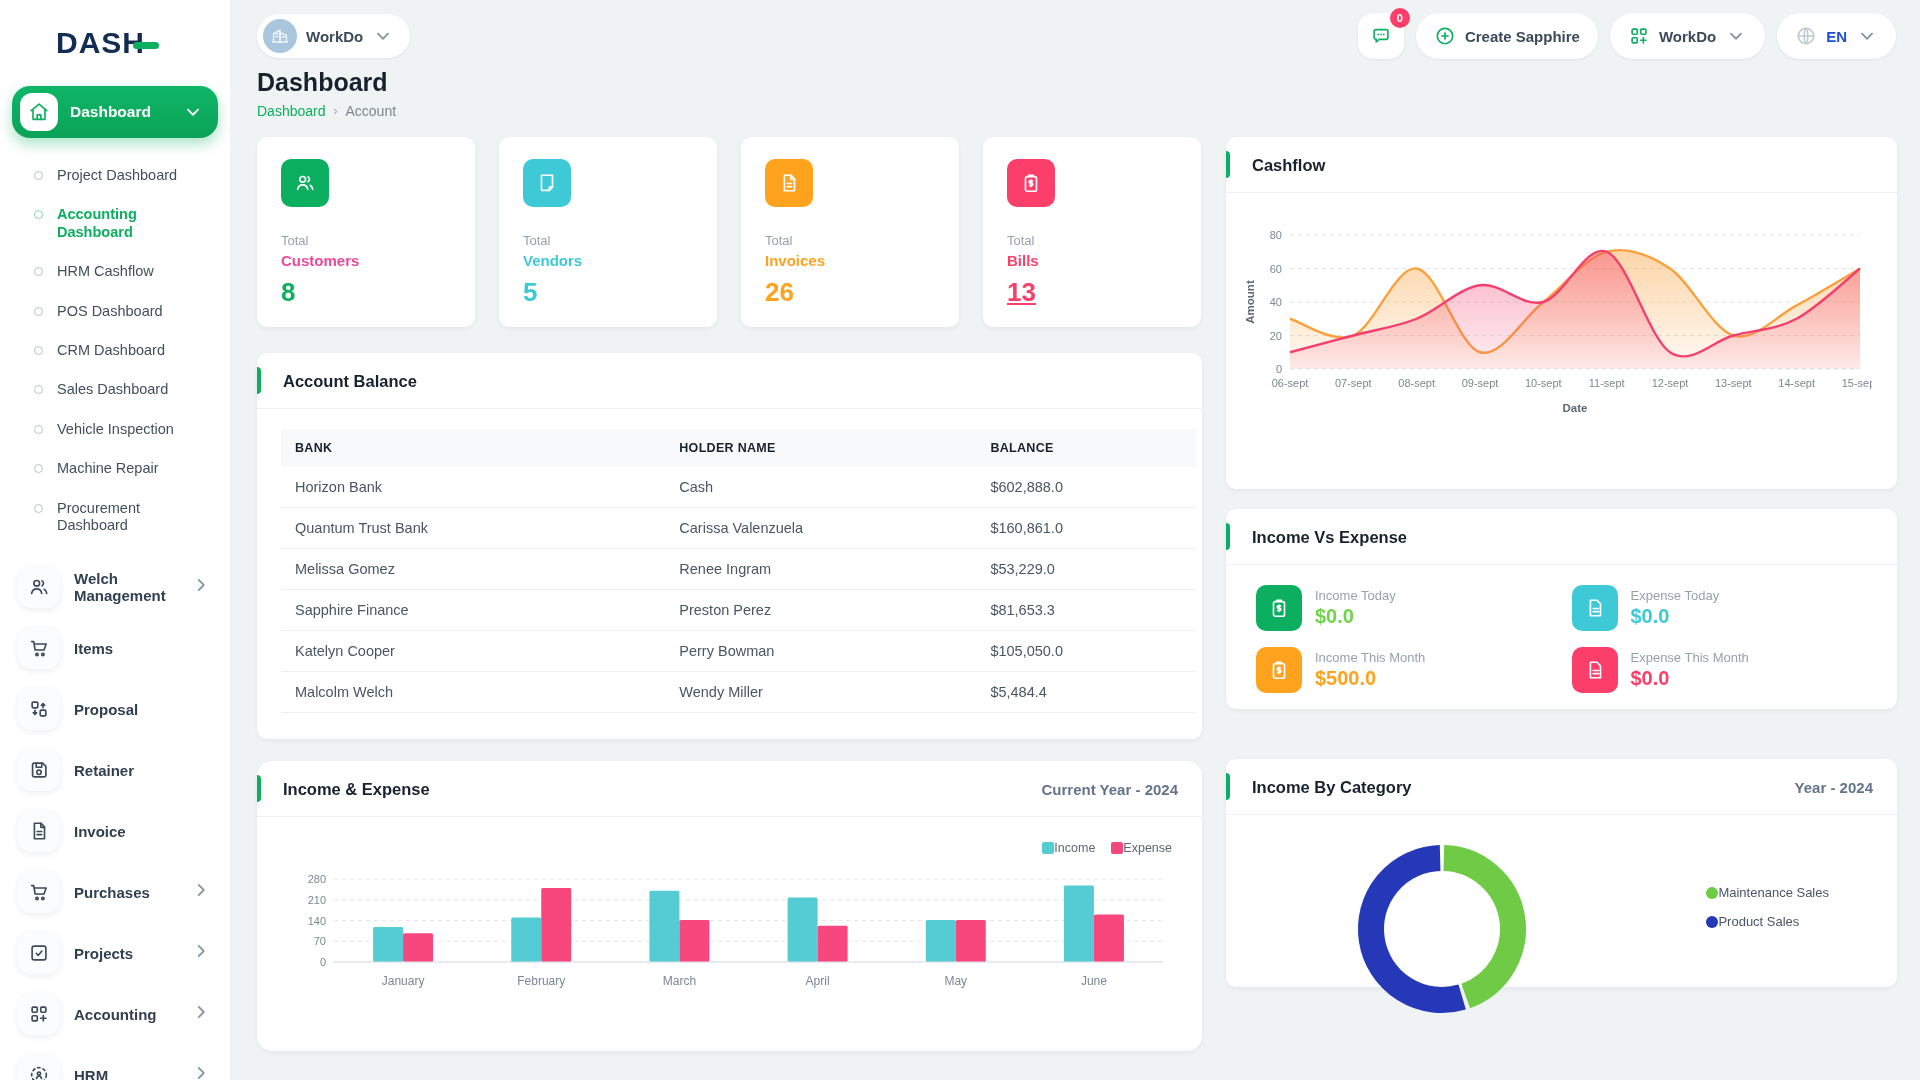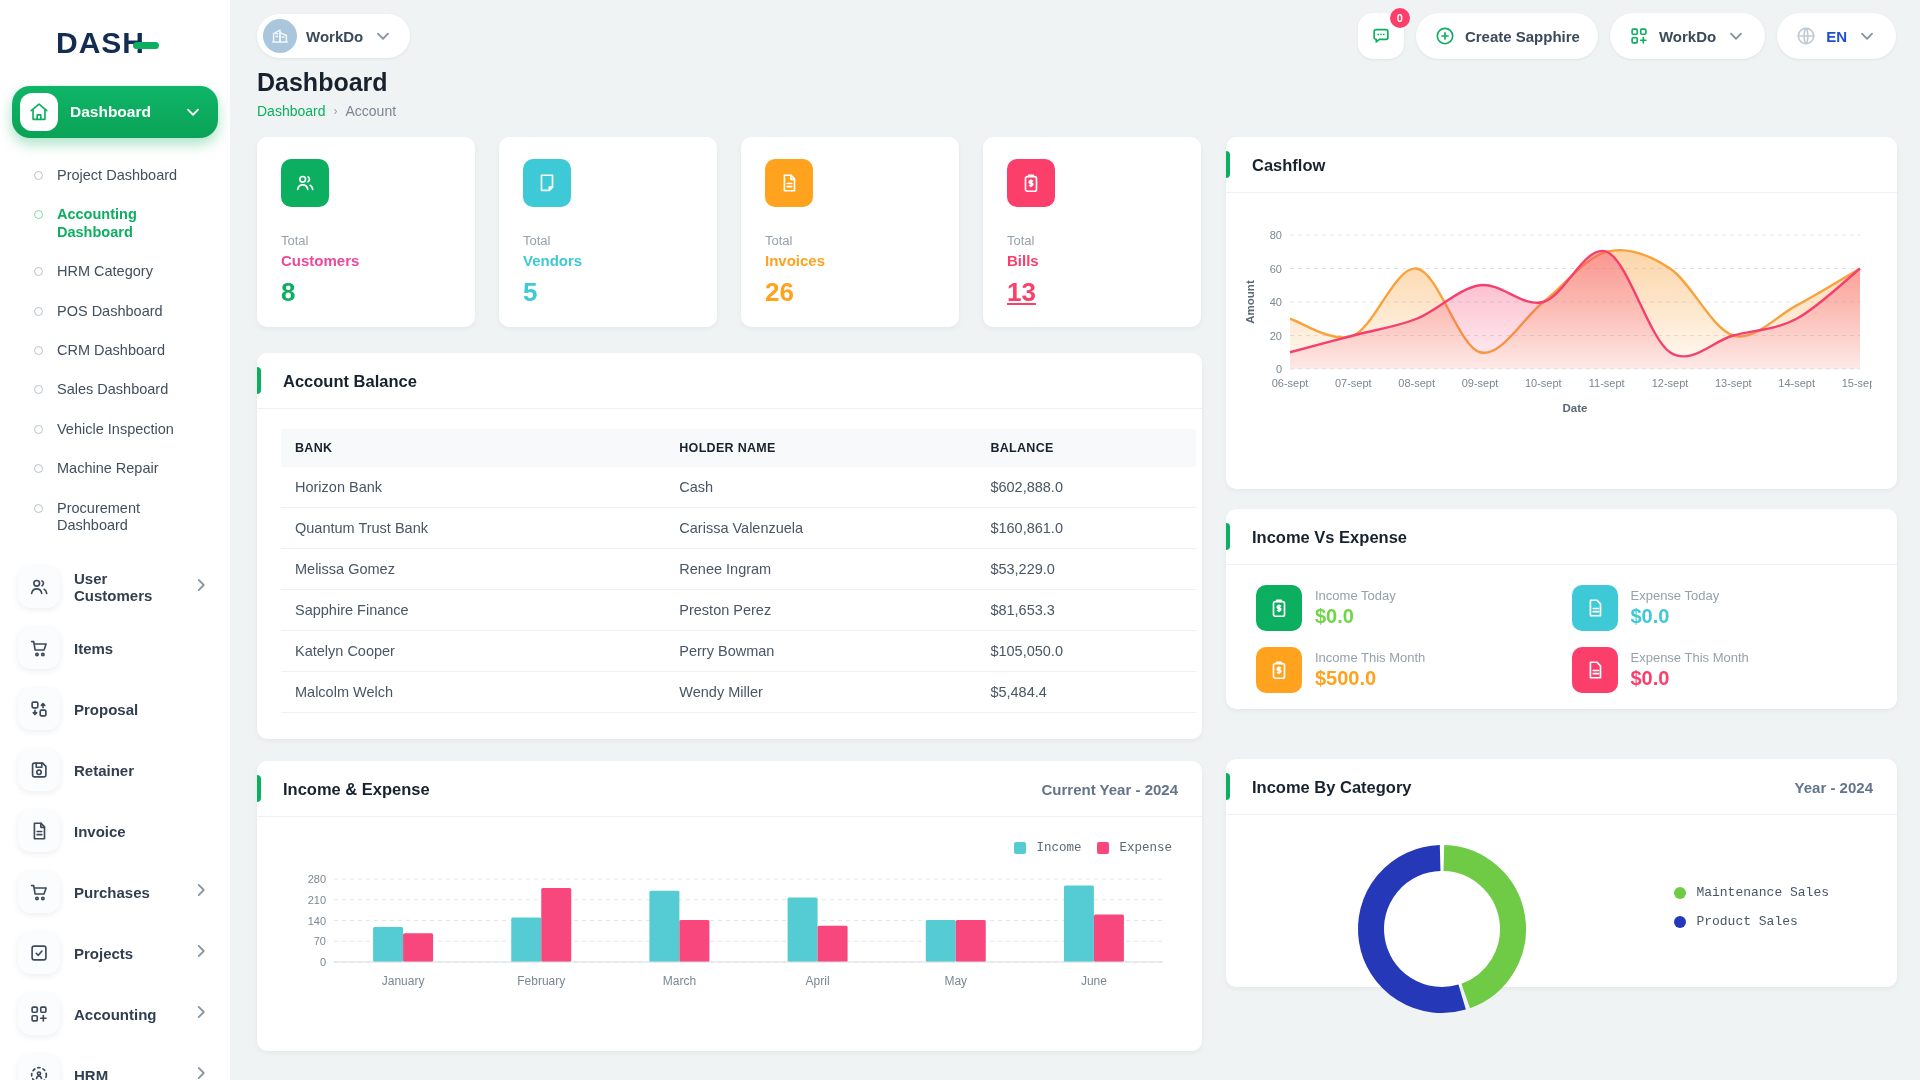--- a/index.html
+++ b/index.html
@@ -103,24 +103,24 @@
 
   
   .ive-card { height:200px; margin-bottom:50px; }
   .ive-grid { display:grid; grid-template-columns:1fr 1fr; gap:16px 20px; padding:20px 30px; }
   .ive-tile { display:flex; align-items:center; gap:13px; }
   .ive-icon { width:46px; height:46px; border-radius:10px; display:flex; align-items:center; justify-content:center; color:#fff; flex:none; }
   .ive-label { font-size:13px; color:#97a1ad; margin-bottom:2px; }
   .ive-value { font-size:20px; font-weight:700; }
 
   
-  .bar-card { height:290px; }
+  .bar-card { height:290px;border-radius:15px; }
   .bar-body { padding:10px 22px 0 22px; }
   .chart-legend { display:flex; justify-content:flex-end; gap:16px; padding:14px 8px 2px 0; }
-  .legend-item { display:flex; align-items:center; gap:10px; font-size:12.5px; color:#5b6875;font-family:Liberation Mono, monospace; }
+  .legend-item { display:flex; align-items:center; gap:0; font-size:12.5px; color:#5b6875; }
   .legend-swatch { width:12px; height:12px; border-radius:2px; }
 
   
   .donut-card { height:228px; }
   .donut-body { position:relative; padding:14px 0 0 0; height:228px; }
   .donut-svg-wrap { position:absolute; left:118px; top:16px; }
   .donut-legend { position:absolute; right:68px; top:70px; display:flex; flex-direction:column; gap:14px; }
   .donut-legend .legend-item { font-size:13px; color:#4a5665; }
   .legend-dot { width:12px; height:12px; border-radius:50%; }
 
@@ -157,21 +157,21 @@
       <div class="sub-item">
         <span class="bullet"></span>
         <span class="sub-label">Project Dashboard</span>
       </div>
       <div class="sub-item active">
         <span class="bullet"></span>
         <span class="sub-label">Accounting Dashboard</span>
       </div>
       <div class="sub-item">
         <span class="bullet"></span>
-        <span class="sub-label">HRM Category</span>
+        <span class="sub-label">HRM Cashflow</span>
       </div>
       <div class="sub-item">
         <span class="bullet"></span>
         <span class="sub-label">POS Dashboard</span>
       </div>
       <div class="sub-item">
         <span class="bullet"></span>
         <span class="sub-label">CRM Dashboard</span>
       </div>
       <div class="sub-item">
@@ -196,21 +196,21 @@
         <span class="icon-tile">
           <span class="icon-svg">
             <svg width="22" height="22" viewBox="0 0 24 24" fill="none" stroke="currentColor" stroke-width="1.8" stroke-linecap="round" stroke-linejoin="round">
               <circle cx="9.5" cy="8" r="3.1"></circle>
               <path d="M4 19c.6-3.3 2.7-4.9 5.5-4.9s4.9 1.6 5.5 4.9"></path>
               <path d="M15.3 5.3a3.1 3.1 0 0 1 0 5.4"></path>
               <path d="M17.6 14.5c1.5.8 2.4 2.2 2.8 4.5"></path>
             </svg>
           </span>
         </span>
-        <span class="main-label">User Customers</span>
+        <span class="main-label">Welch Management</span>
         <span class="chev"><svg width="22" height="22" viewBox="0 0 24 24" fill="none" stroke="currentColor" stroke-width="2" stroke-linecap="round" stroke-linejoin="round">
             <path d="M9.5 6.5l5.5 5.5-5.5 5.5"></path>
           </svg></span>
       </div>
       <div class="main-item">
         <span class="icon-tile">
           <span class="icon-svg">
             <svg width="22" height="22" viewBox="0 0 24 24" fill="none" stroke="currentColor" stroke-width="1.8" stroke-linecap="round" stroke-linejoin="round">
               <circle cx="9.8" cy="19.2" r="1.3"></circle>
               <circle cx="16.2" cy="19.2" r="1.3"></circle>

